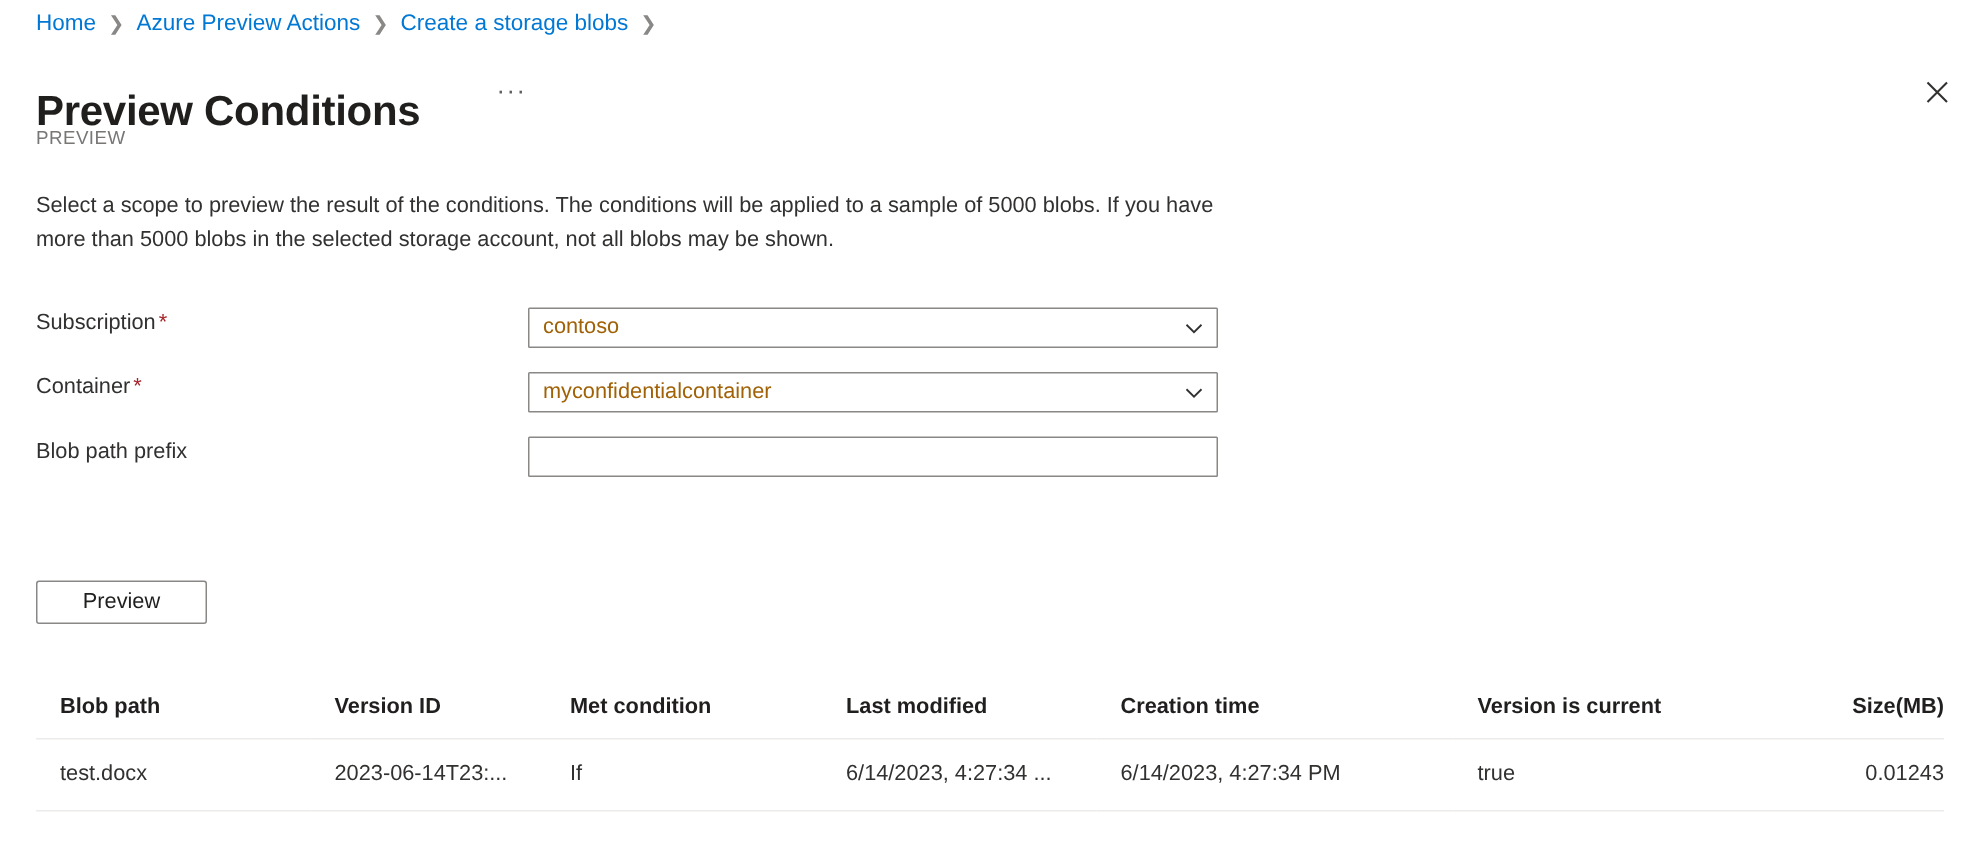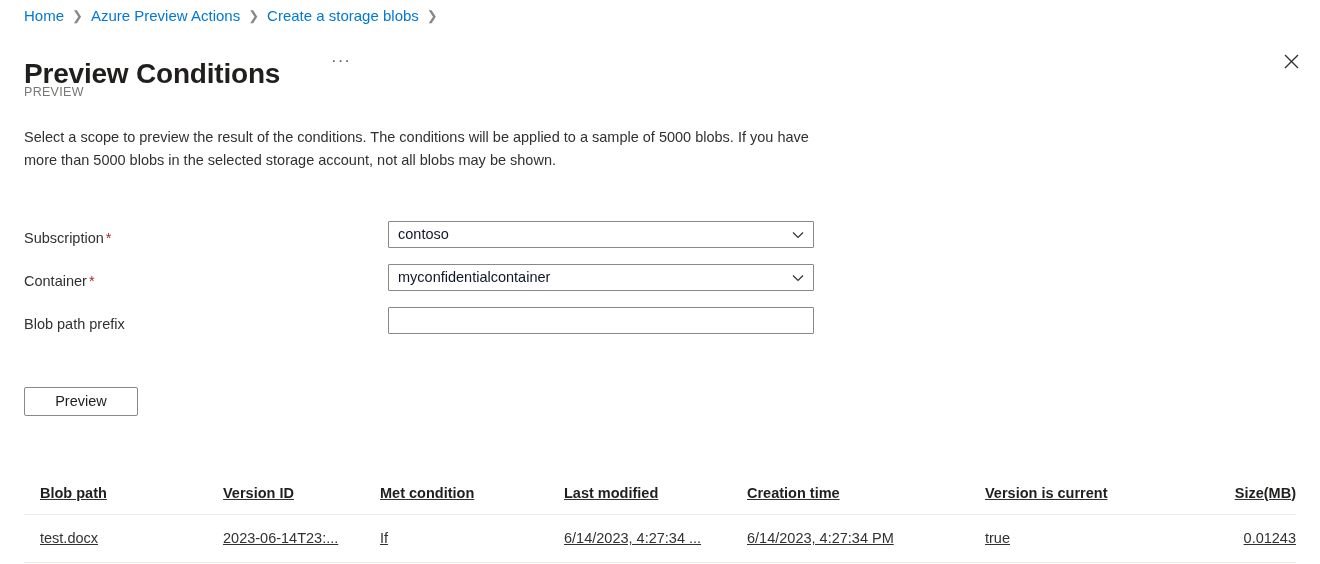--- a/index.html
+++ b/index.html
@@ -106,23 +106,22 @@
 
   
   .form {
     position: absolute;
     left: 24px;
     top: 205px;
     width: 790px;
   }
   .form-row {
     display: flex;
-    align-items: flex-end;
+    align-items: flex-start;
     height: 43px;
-    gap: 36px;
   }
   .form-label {
     width: 328px;
     flex: 0 0 328px;
     font-size: 14.5px;
     line-height: 20px;
     color: #323130;
   }
   .req {
     color: #a4262c;
@@ -137,21 +136,21 @@
     display: flex;
     align-items: center;
     border-radius: 1px;
     cursor: pointer;
   }
   .field-value {
     flex: 1 1 auto;
     padding: 0 26px 0 9px;
     font-size: 14.5px;
     line-height: 19px;
-    color: #0f172a;
+    color: #a16207;
     white-space: nowrap;
     overflow: hidden;
     text-overflow: ellipsis;
   }
   .field.text-field { cursor: text; }
   .chevron {
     position: absolute;
     right: 8px;
     top: 50%;
     transform: translateY(-50%);
@@ -179,25 +178,24 @@
     color: #201f1e;
     cursor: pointer;
     padding: 0 14px;
     line-height: 27px;
   }
 
   
   .results-table {
     position: absolute;
     left: 24px;
-    top: 472px;
+    top: 450px;
     width: 1272px;
     border-collapse: collapse;
     table-layout: fixed;
-    text-decoration: underline;
   }
   .results-table th,
   .results-table td {
     text-align: left;
     font-size: 14.5px;
     padding: 0;
     vertical-align: middle;
     white-space: nowrap;
     overflow: hidden;
     text-overflow: ellipsis;

